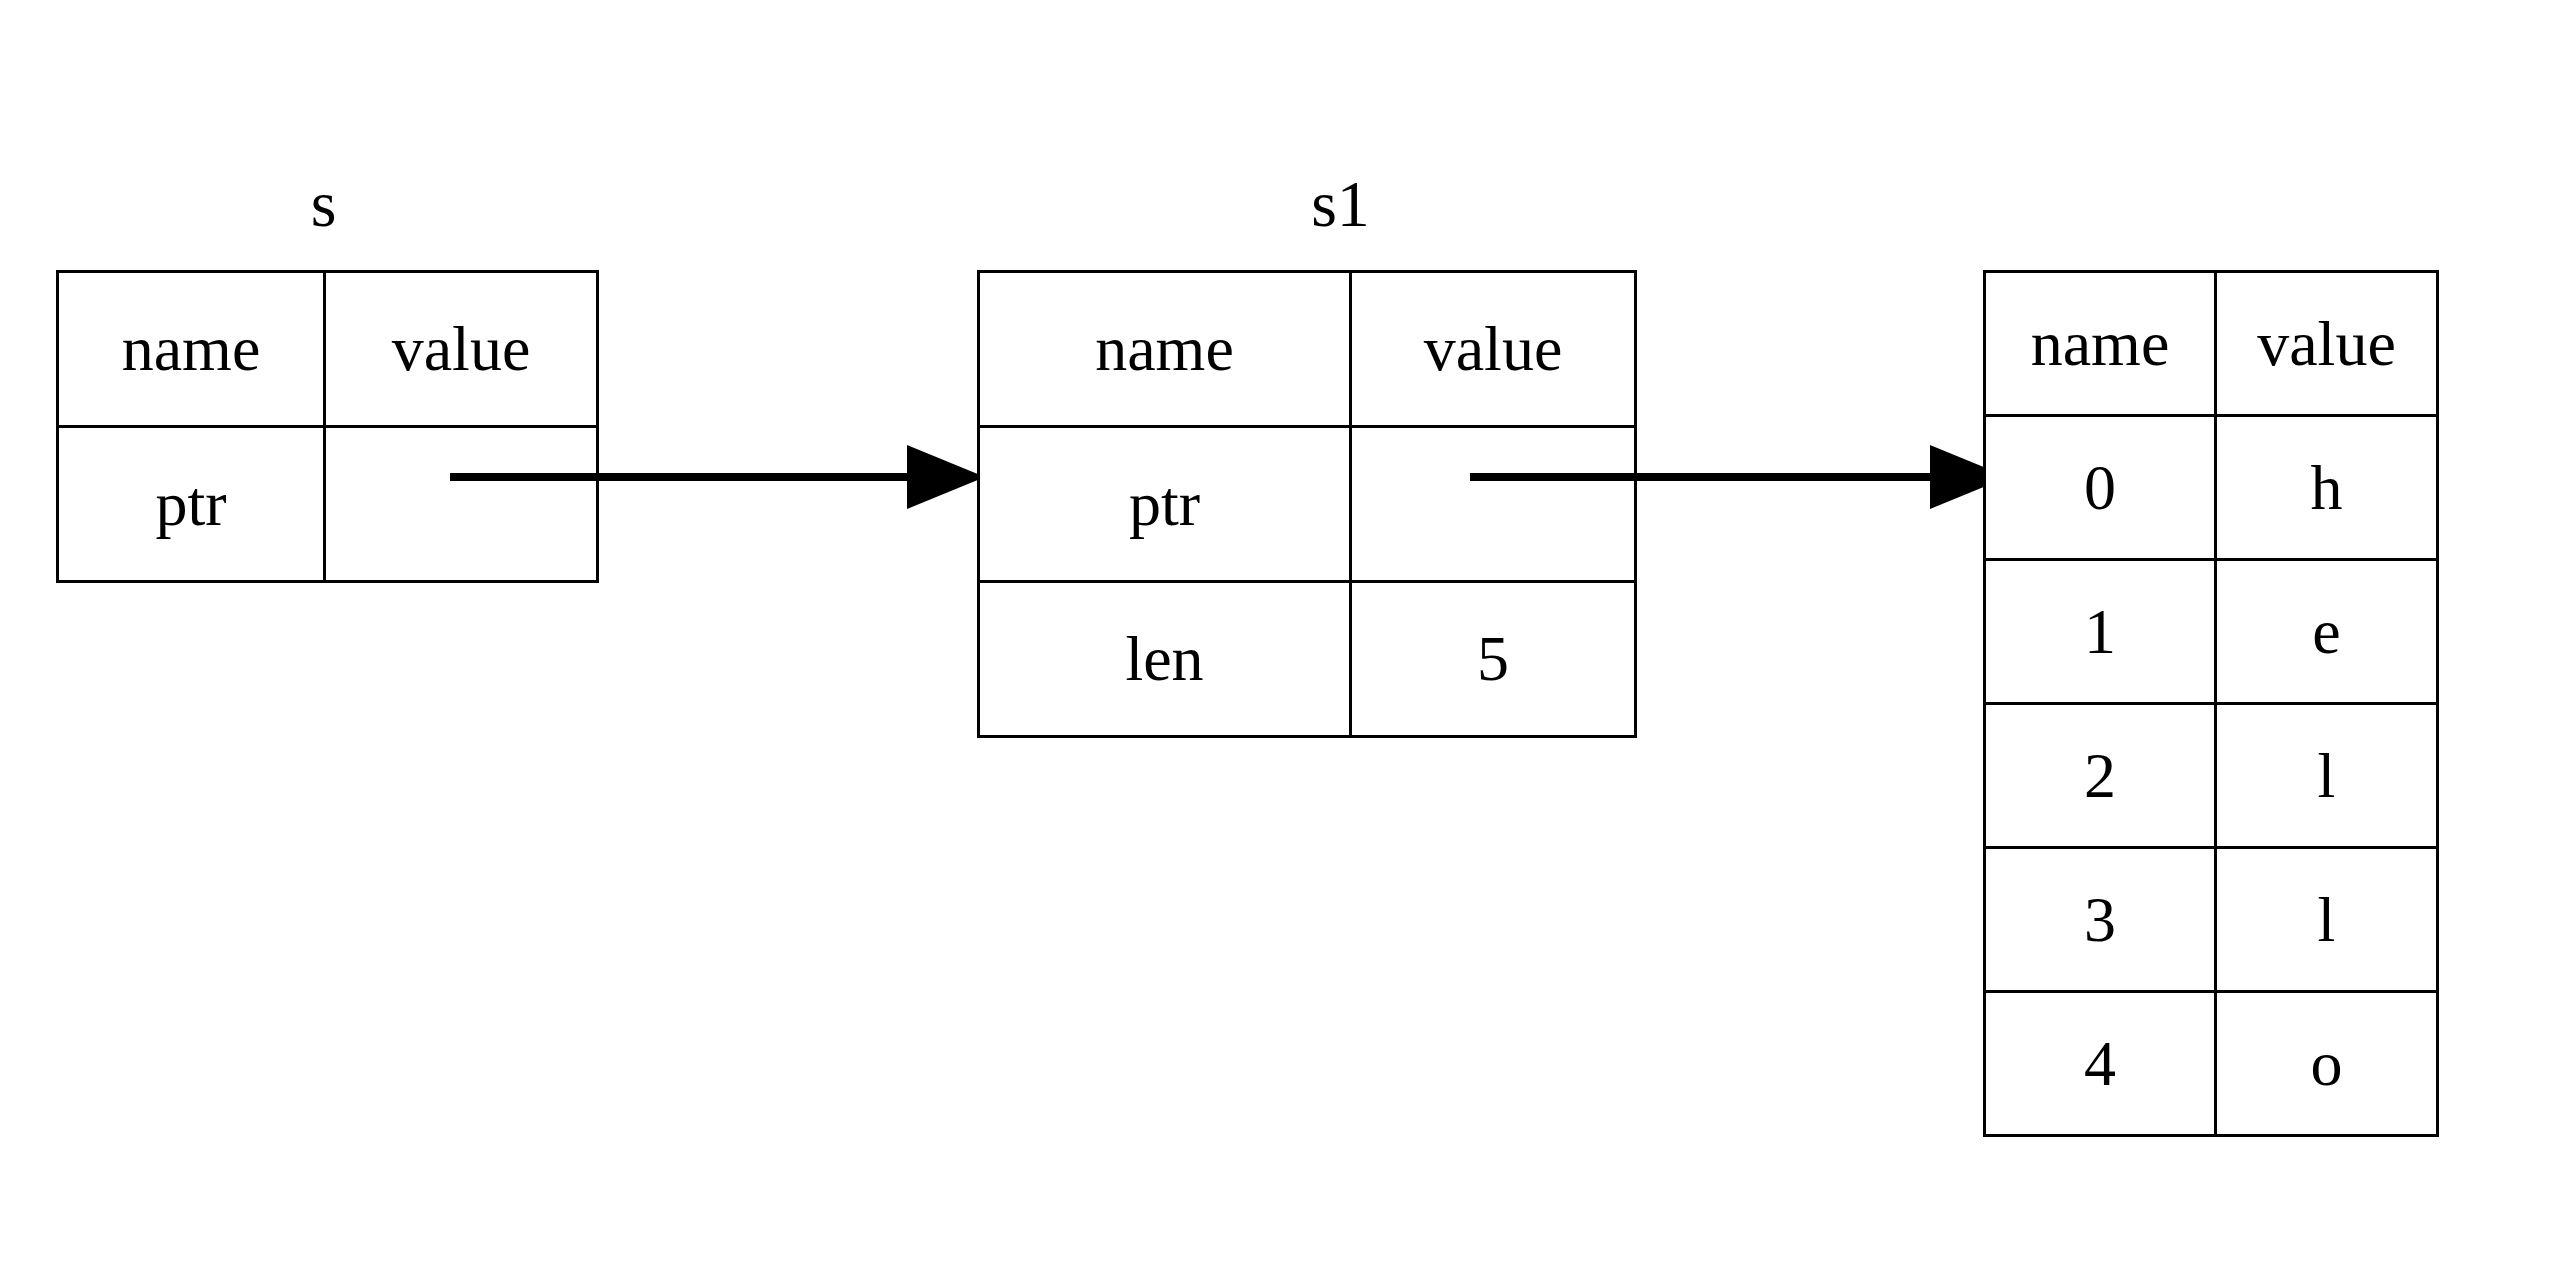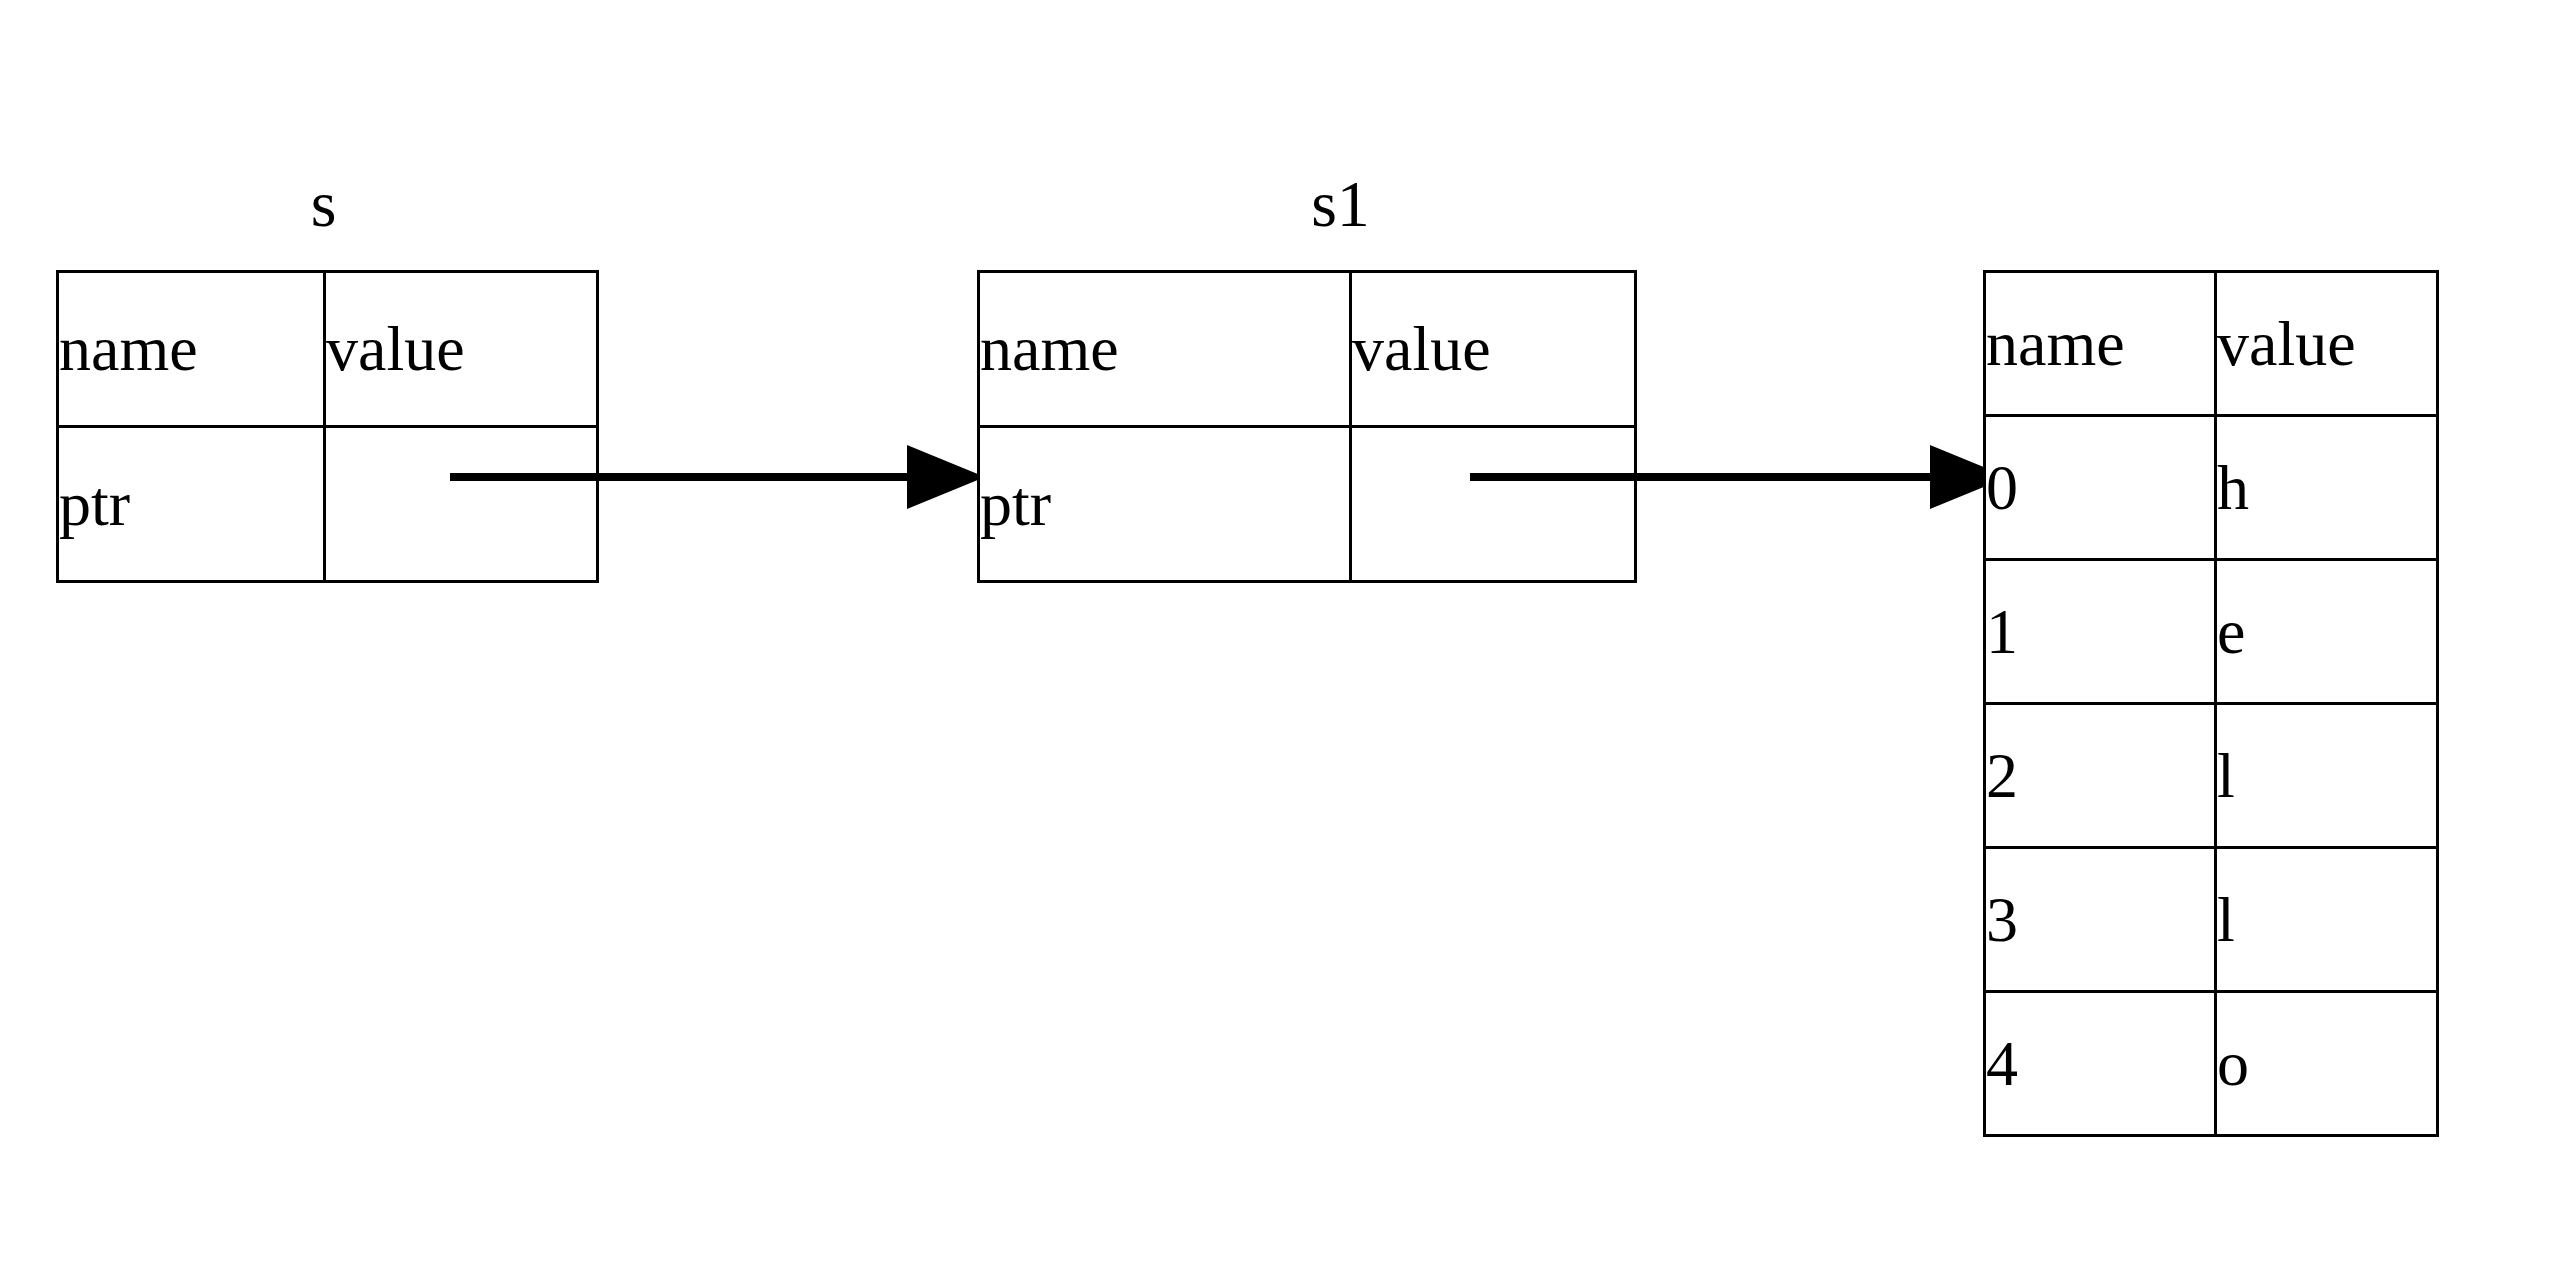--- a/index.html
+++ b/index.html
@@ -31,20 +31,21 @@
 
   
   .struct-table {
     position: absolute;
     border-collapse: collapse;
     table-layout: fixed;
     background: #ffffff;
   }
   .struct-table td {
     border: 3.9px solid #000000;
+    text-align: center;
     vertical-align: middle;
     font-size: 64px;
     line-height: 1;
     padding: 0;
     color: #000000;
     background: #ffffff;
     white-space: nowrap;
     overflow: hidden;
   }
 
@@ -128,20 +129,24 @@
   <table class="struct-table" id="table-s1">
     <tbody>
       <tr>
         <td class="col-name">name</td>
         <td class="col-value">value</td>
       </tr>
       <tr>
         <td class="col-name">ptr</td>
         <td class="col-value"></td>
       </tr>
+      <tr>
+        <td class="col-name">len</td>
+        <td class="col-value">5</td>
+      </tr>
     </tbody>
   </table>
 
   <div class="arrow" id="arrow-s1-to-heap">
     <div class="shaft"></div>
     <div class="head"></div>
   </div>
 
   <table class="struct-table" id="table-heap">
     <tbody>

